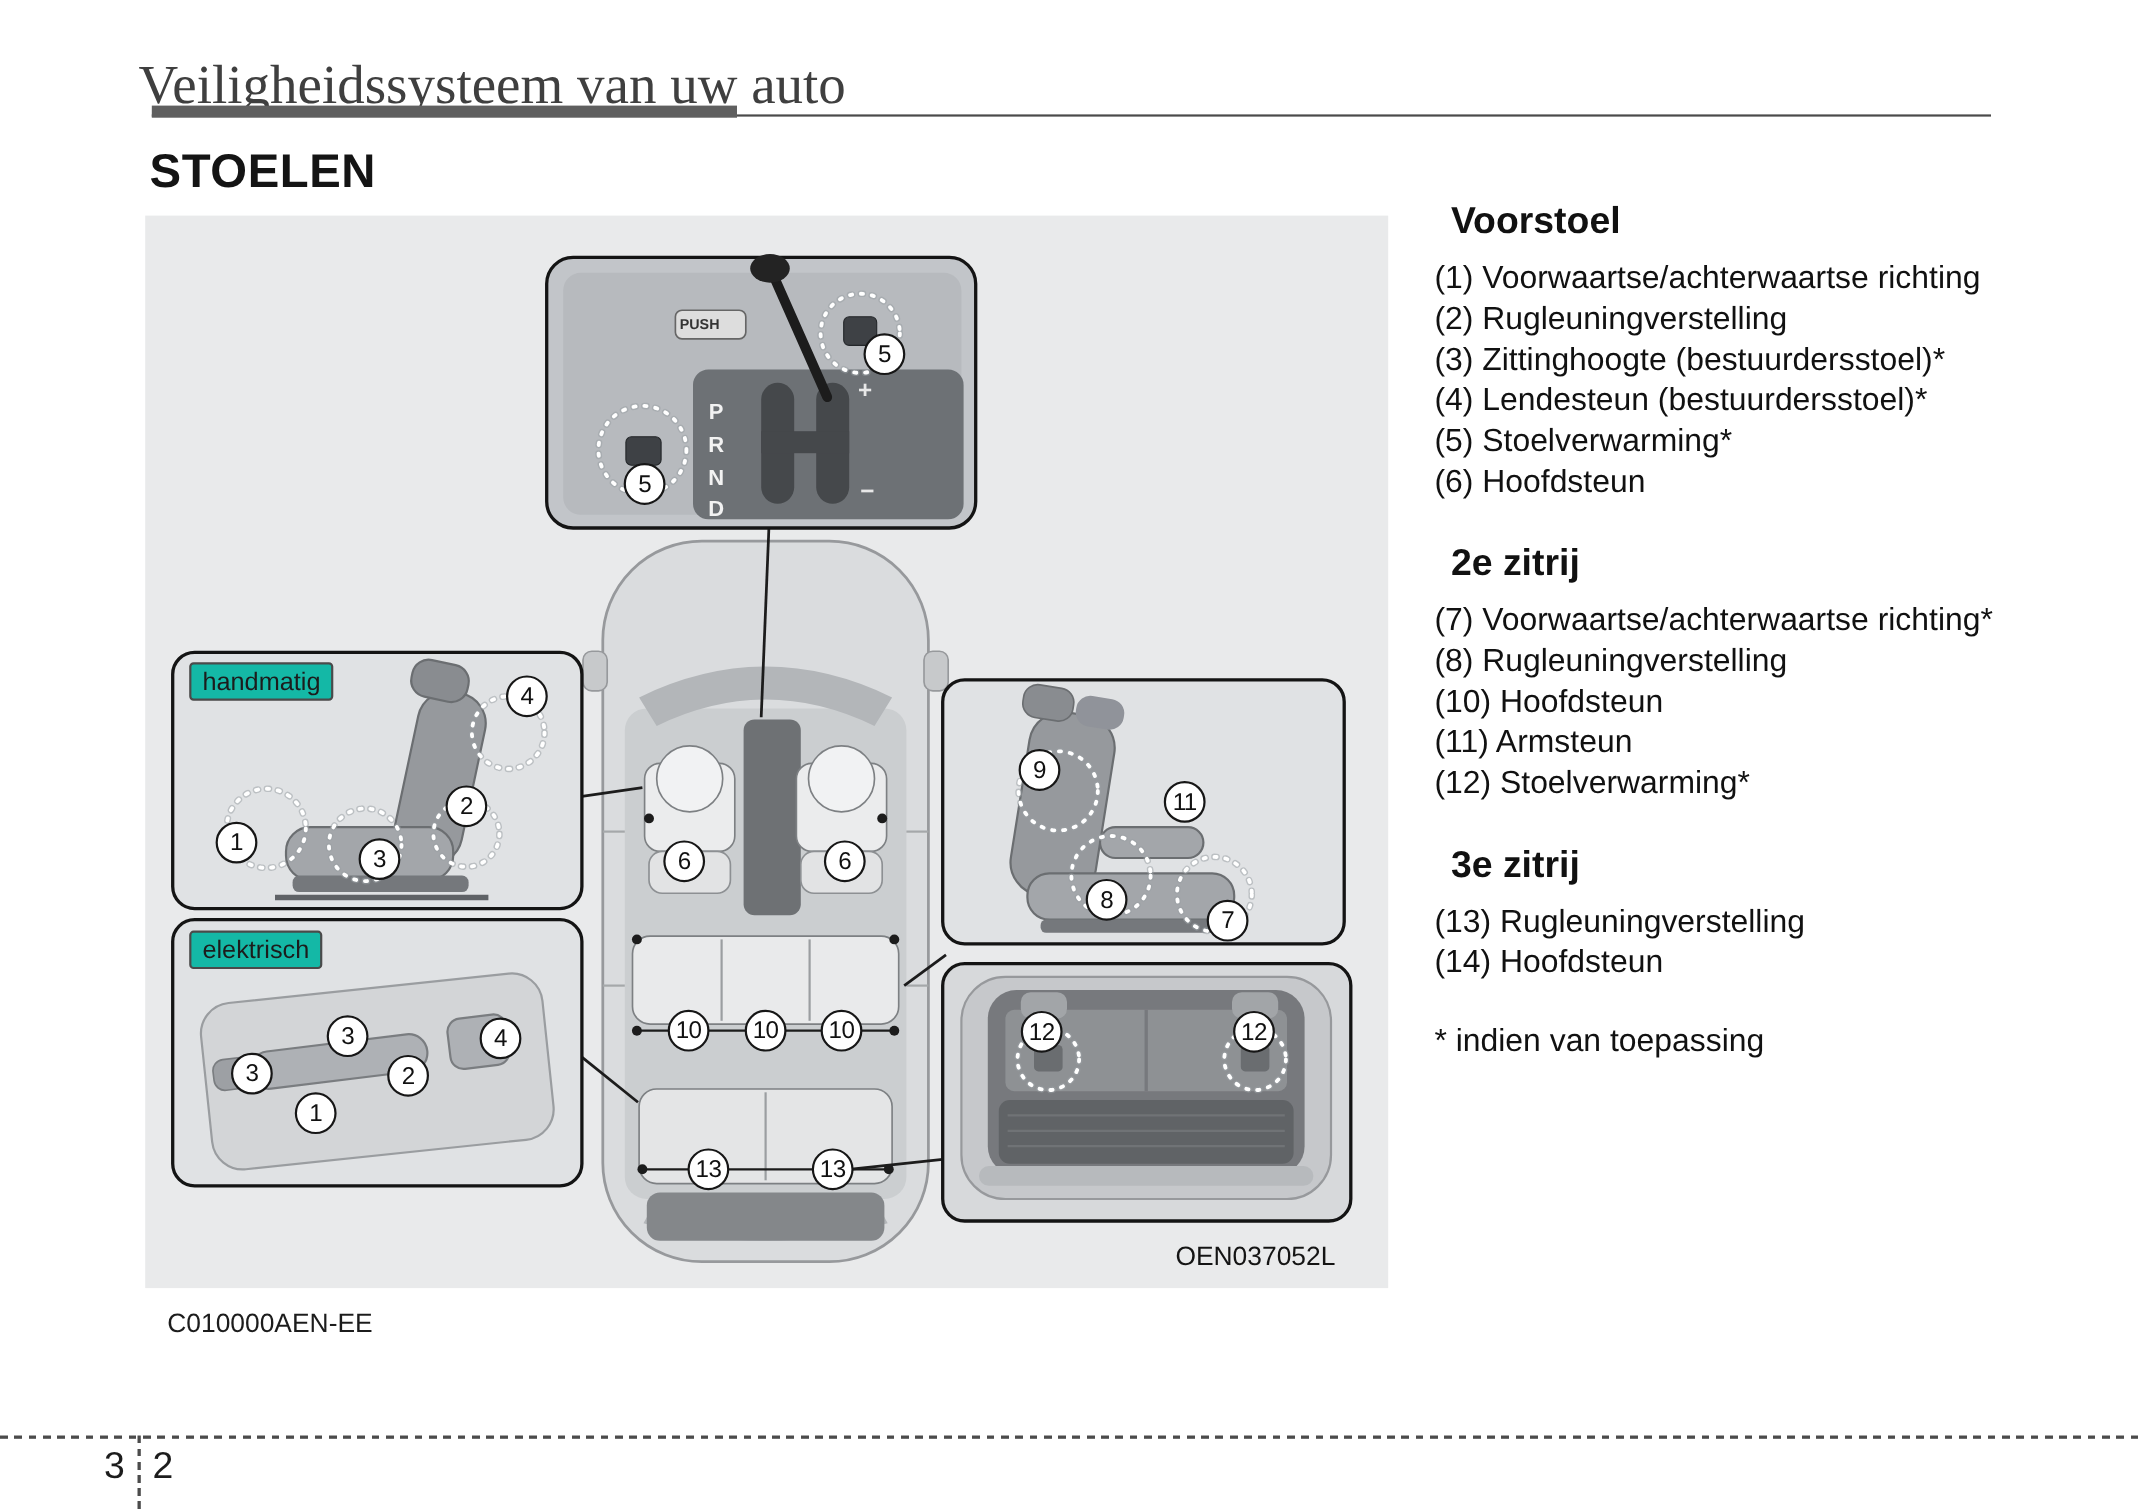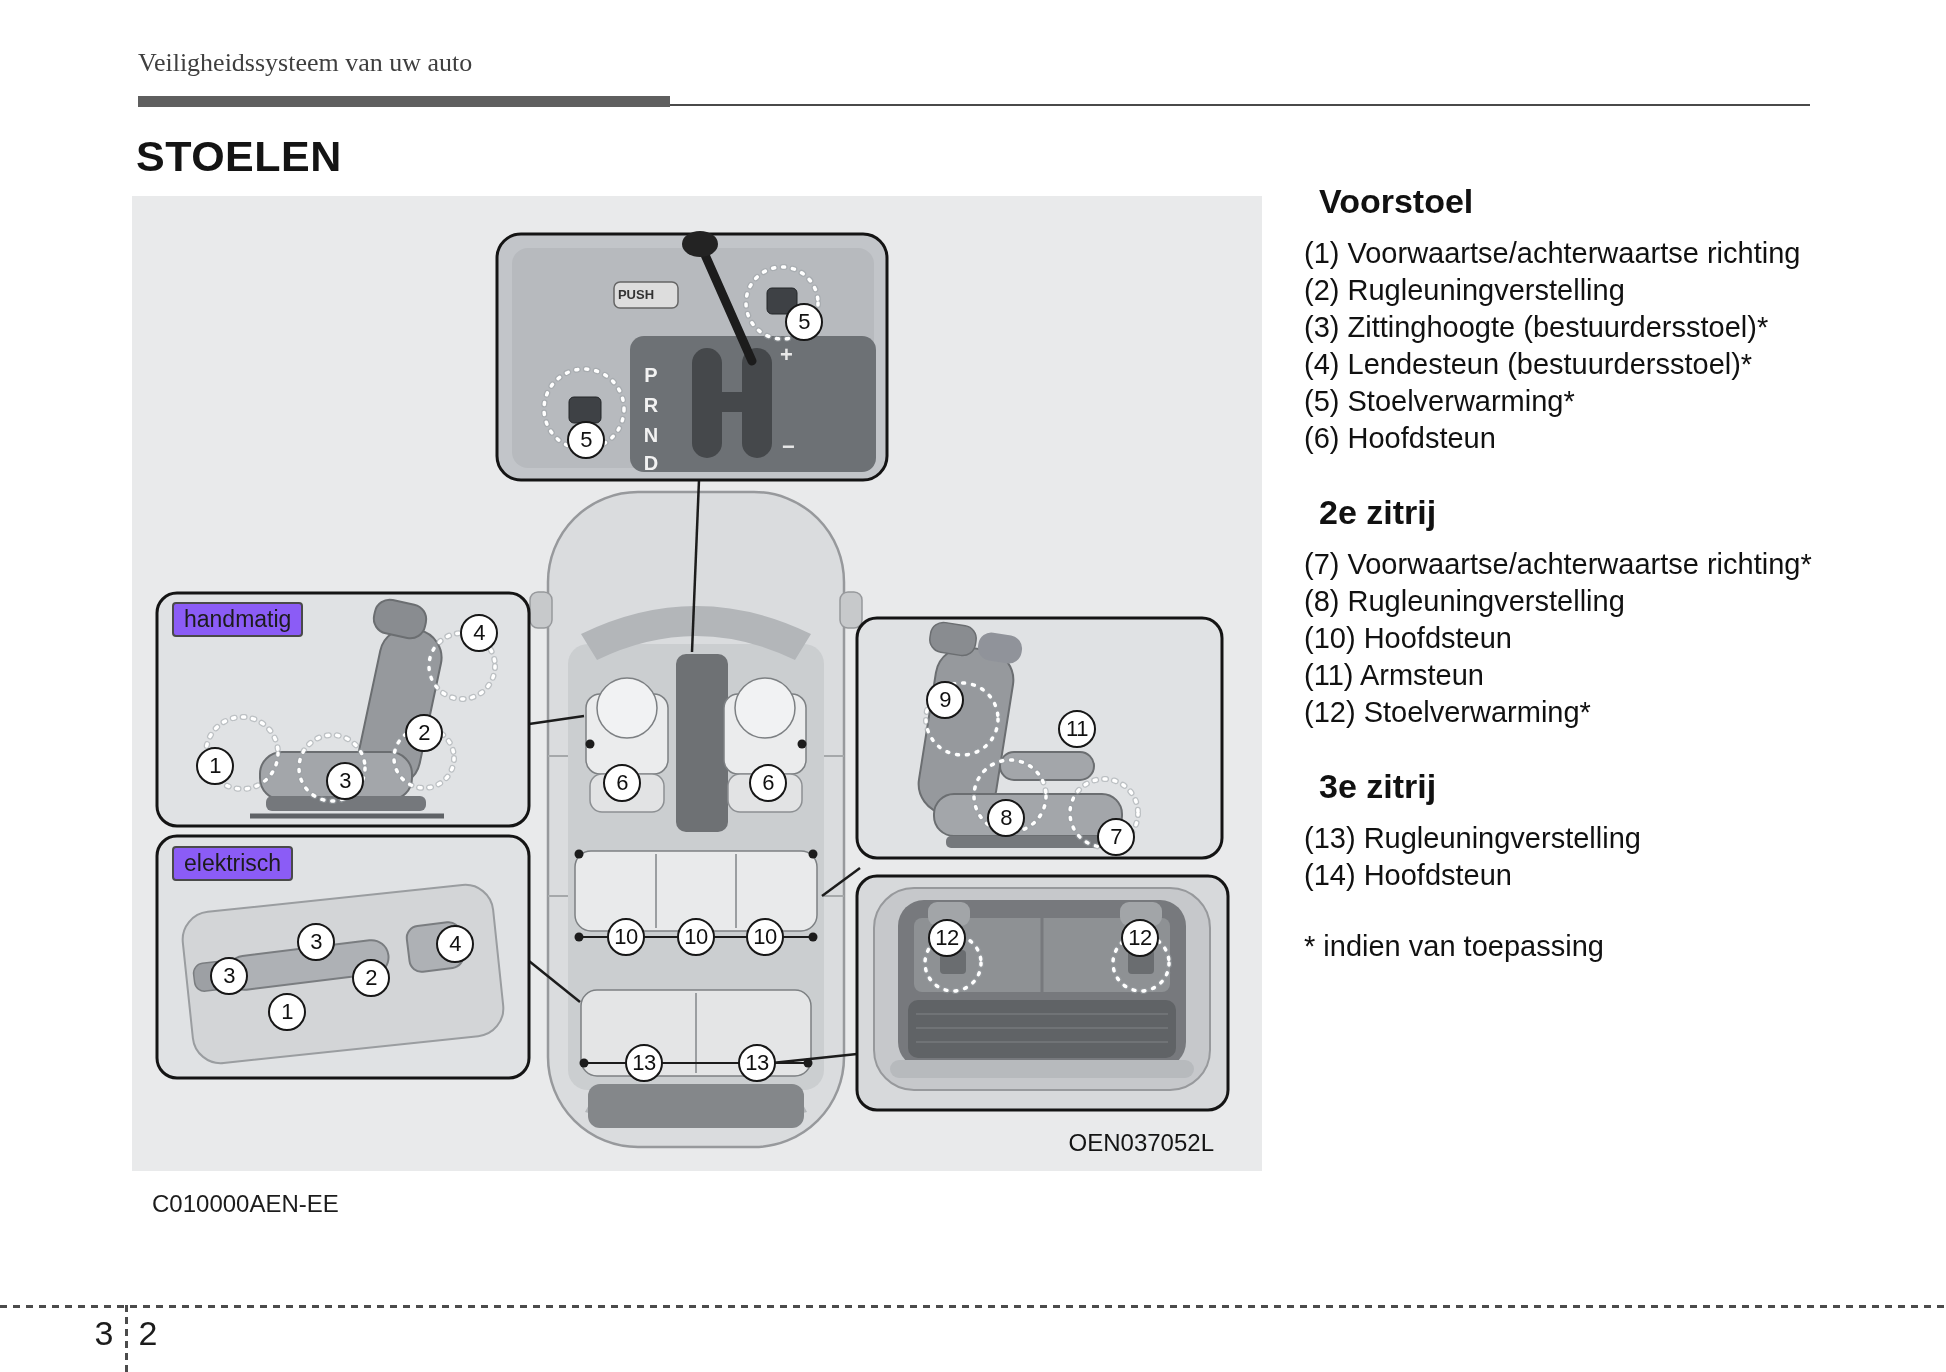--- a/index.html
+++ b/index.html
@@ -1,35 +1,35 @@
 <!DOCTYPE html>
 <html><head>
 <meta charset="utf-8">
 <style>
   * { margin:0; padding:0; box-sizing:border-box; }
   html,body { background:#ffffff; }
   body { font-family:"Liberation Sans", sans-serif; }
   .page { position:relative; width:1946px; height:1372px; background:#ffffff; overflow:hidden; }
 
   
-  .running-header-title { position:absolute; left:138px; top:48px; font-family:"Liberation Serif", serif; font-size:26px; color:#3f3f3f; }
+  .running-header-title { position:absolute; left:126px; top:48px; font-family:"Liberation Serif", serif; font-size:50px; color:#3f3f3f; }
   .header-rule { position:absolute; left:138px; top:94px; width:1672px; height:12px; }
   .header-rule-line { position:absolute; left:0; right:0; bottom:0; height:2px; background:#4a4a4a; }
   .header-rule-thick { position:absolute; left:0; bottom:-1px; width:532px; height:11px; background:#5f5f5f; }
 
   .section-title { position:absolute; left:136px; top:132px; font-size:43px; font-weight:bold; color:#141414; letter-spacing:0.5px; }
 
   
   .figure-panel { position:absolute; left:132px; top:196px; width:1130px; height:975px; background:#e9eaeb; }
   .figure-panel svg { position:absolute; left:0; top:0; z-index:1; }
   .overlay { position:absolute; left:0; top:0; width:100%; height:100%; z-index:2; }
 
   .callout { position:absolute; width:38px; height:38px; border-radius:50%; background:#ffffff; border:2px solid #161616;
              color:#111; font-size:22px; line-height:1; display:flex; align-items:center; justify-content:center; z-index:3; letter-spacing:-0.5px; }
-  .inset-label { position:absolute; background:#8b5cf6; border:2px solid #4a4a4a; border-radius:4px; padding:2px 10px;
+  .inset-label { position:absolute; background:#14b8a6; border:2px solid #4a4a4a; border-radius:4px; padding:2px 10px;
                  font-size:23px; color:#1c1c1c; z-index:3; }
   .push-label { position:absolute; left:482px; top:91px; width:44px; text-align:center; font-size:13px; font-weight:bold; color:#333; z-index:3; }
   .gear-letter { position:absolute; left:505px; width:28px; text-align:center; font-size:20px; font-weight:bold; color:#f2f2f2; z-index:3; }
   .gear-sign { position:absolute; font-size:22px; font-weight:bold; color:#e8e8e8; z-index:3; }
   .figure-code { position:absolute; right:48px; bottom:14px; font-size:24px; color:#141414; z-index:3; }
 
   
   .legend { position:absolute; left:1304px; top:182px; width:620px; color:#111; }
   .legend .group { margin-bottom:36px; }
   .legend h2 { font-size:34px; font-weight:bold; color:#111; margin:0 0 14px 15px; }

